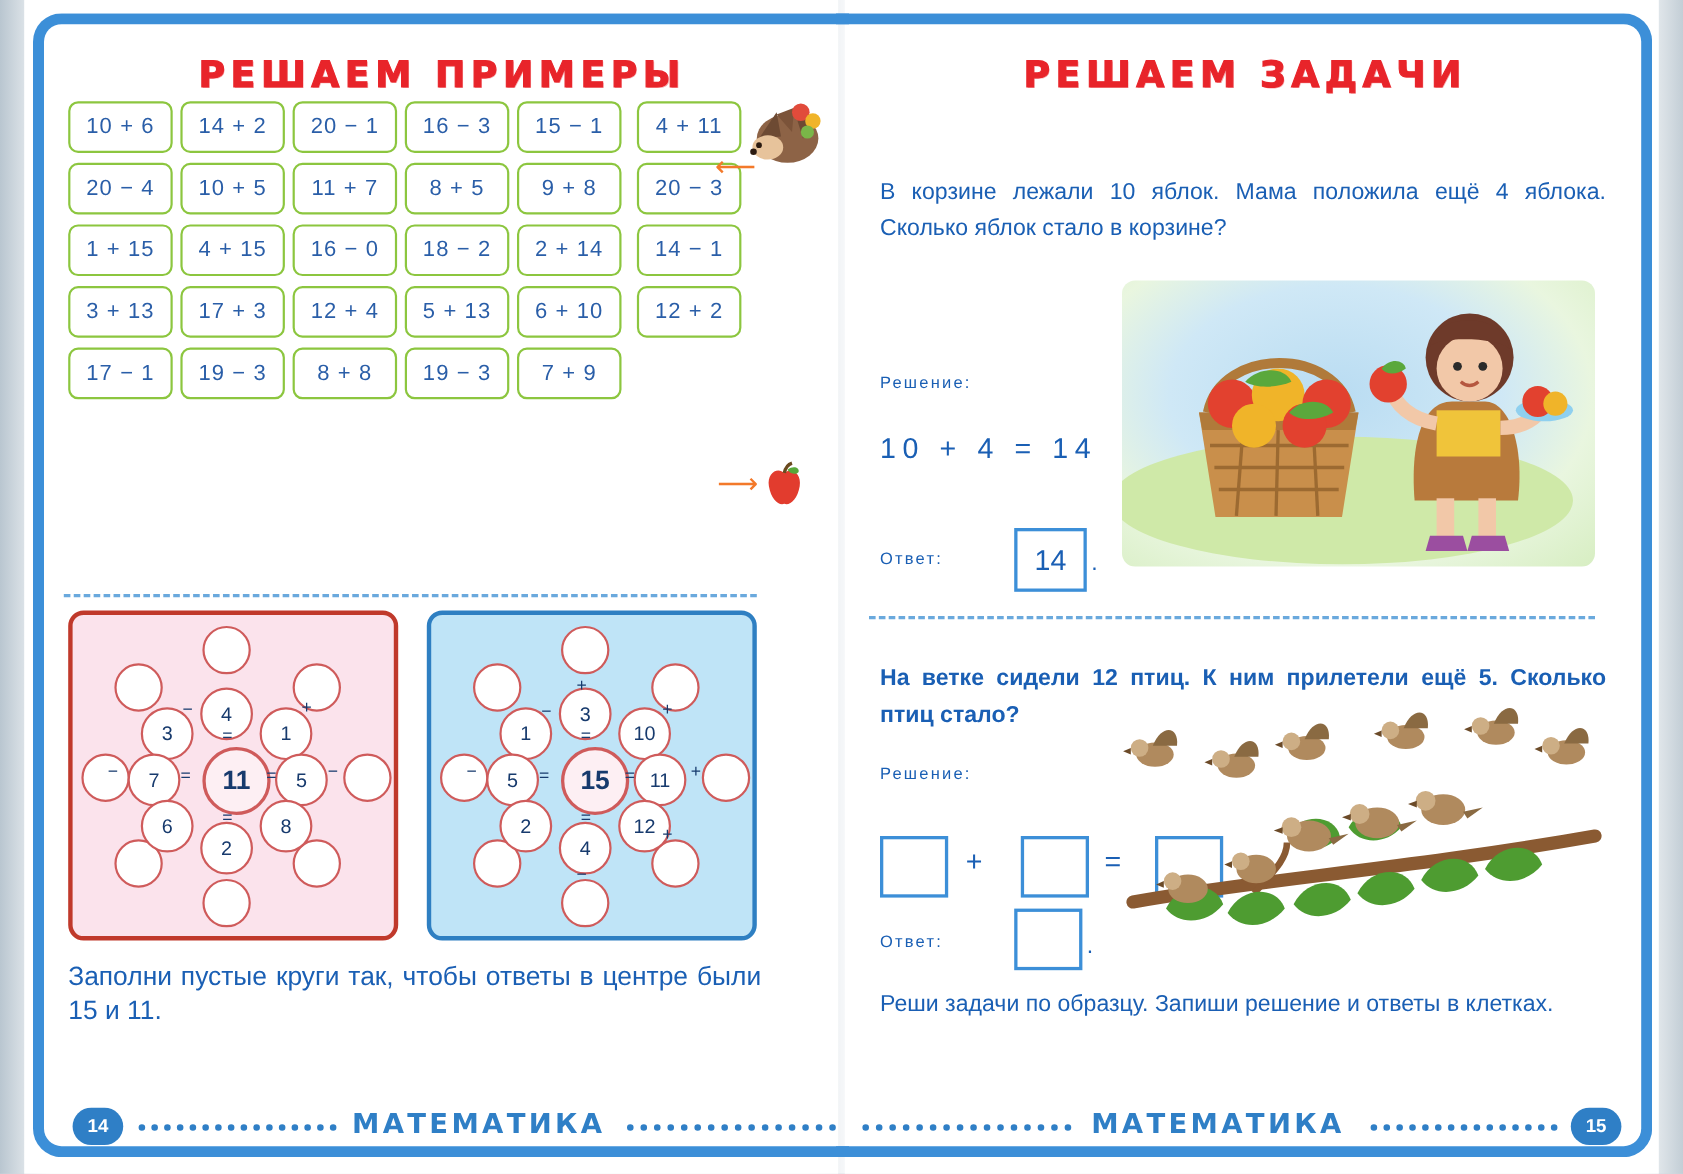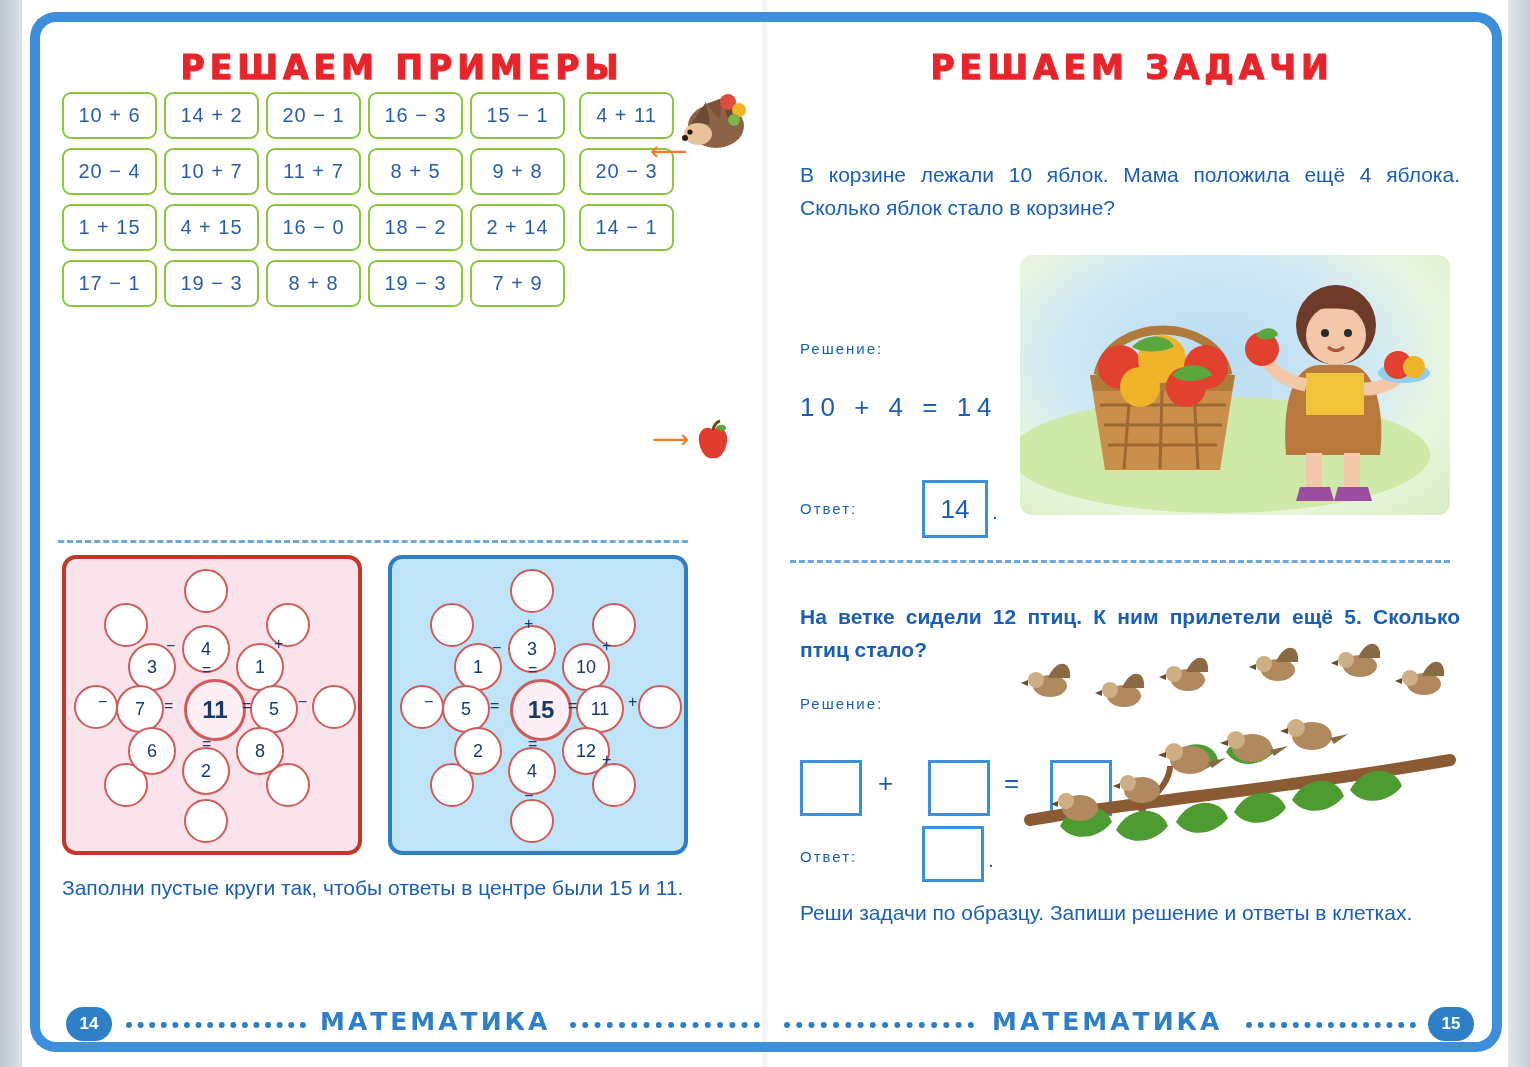--- a/index.html
+++ b/index.html
@@ -79,21 +79,21 @@
     color:#173a6d;font-size:18px;
   }
   .circ.small{width:40px;height:40px;}
   .circ.mid{width:44px;height:44px;}
   .circ.center{width:56px;height:56px;font-size:24px;font-weight:bold;background:#fdeff3;border-width:3px;}
   .blue .circ{border-color:#cf5b5b;}
   .opsym{position:absolute;color:#173a6d;font-size:16px;}
 
   .fill-text{
     position:absolute;left:62px;top:872px;width:630px;
-    color:#1a5fb4;font-size:21px;line-height:31px;text-align:justify;
+    color:#1a5fb4;font-size:24px;line-height:31px;text-align:justify;
   }
 
   
   .prob{
     position:absolute;color:#1a5fb4;font-size:21px;line-height:33px;text-align:justify;
   }
   .label{position:absolute;color:#1a5fb4;font-size:15px;letter-spacing:2px;}
   .eqn{position:absolute;color:#1a5fb4;font-size:26px;letter-spacing:6px;}
   .ansbox{
     position:absolute;border:3px solid #3c8fd8;background:#fff;
@@ -147,33 +147,41 @@
     <div class="grid-row">
       <div class="cell">10 + 6</div>
       <div class="cell">14 + 2</div>
       <div class="cell">20 − 1</div>
       <div class="cell">16 − 3</div>
       <div class="cell">15 − 1</div>
       <div class="cell tail">4 + 11</div>
     </div>
     <div class="grid-row">
       <div class="cell">20 − 4</div>
-      <div class="cell">10 + 7</div>
+      <div class="cell">10 + 5</div>
       <div class="cell">11 + 7</div>
       <div class="cell">8 + 5</div>
       <div class="cell">9 + 8</div>
       <div class="cell tail">20 − 3</div>
     </div>
     <div class="grid-row">
       <div class="cell">1 + 15</div>
       <div class="cell">4 + 15</div>
       <div class="cell">16 − 0</div>
       <div class="cell">18 − 2</div>
       <div class="cell">2 + 14</div>
       <div class="cell tail">14 − 1</div>
+    </div>
+    <div class="grid-row">
+      <div class="cell">3 + 13</div>
+      <div class="cell">17 + 3</div>
+      <div class="cell">12 + 4</div>
+      <div class="cell">5 + 13</div>
+      <div class="cell">6 + 10</div>
+      <div class="cell tail">12 + 2</div>
     </div>
     <div class="grid-row">
       <div class="cell">17 − 1</div>
       <div class="cell">19 − 3</div>
       <div class="cell">8 + 8</div>
       <div class="cell">19 − 3</div>
       <div class="cell">7 + 9</div>
       <div class="cell blank tail"></div>
     </div>
   </div>

